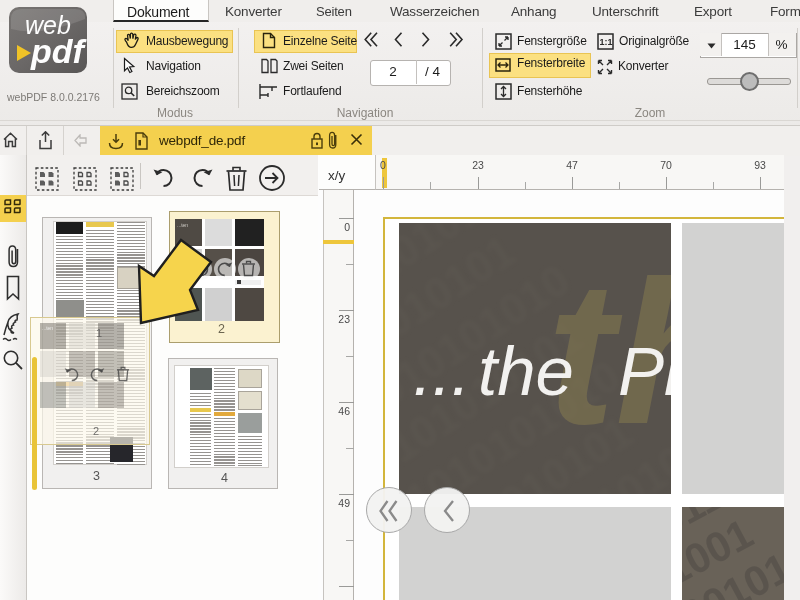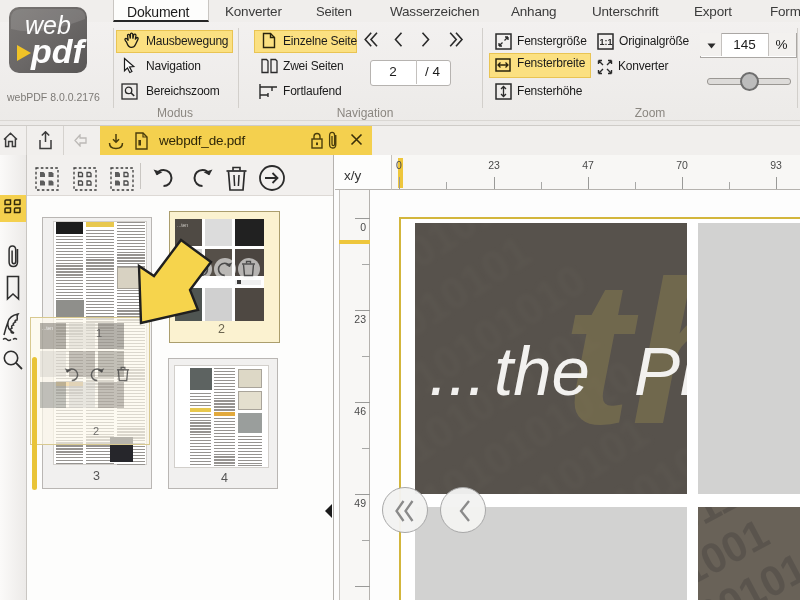--- a/index.html
+++ b/index.html
@@ -380,21 +380,21 @@
     <svg class="abs" style="left:105px;top:78px;" width="85" height="95" viewBox="0 0 85 95">
       <polygon points="49,7 79,29 58,57 66,77 9,90 7,33 22,43" fill="#f6d44c" stroke="#1f1f1f" stroke-width="2.4" stroke-linejoin="miter"></polygon>
     </svg>
 
     <svg class="abs" style="left:298px;top:349px;" width="8" height="14" viewBox="0 0 8 14">
       <path d="M7 0 L7 14 L0 7 Z" fill="#1b1b1b"></path>
     </svg>
   </div>
   <div class="abs" style="left:333px;top:155px;width:1px;height:445px;background:#b5b2ae;"></div>
 
-  <div class="abs" id="viewer" style="left:334px;top:155px;width:466px;height:445px;background:#fdfdfd;">
+  <div class="abs" id="viewer" style="left:318px;top:155px;width:466px;height:445px;background:#fdfdfd;">
 
     <div class="abs" style="left:1px;top:0;width:57px;height:35px;background:#fdfdfc;border-right:1px solid #c6c3bf;border-bottom:1px solid #b5b2ae;box-sizing:border-box;"></div>
     <div class="abs" style="left:10px;top:13px;font-size:13.5px;color:#333;">x/y</div>
 
     <div class="abs" style="left:58px;top:0;width:408px;height:35px;background:#f8f7f5;border-bottom:1px solid #b5b2ae;box-sizing:border-box;"></div>
     <div class="abs" style="left:63.5px;top:3px;width:5px;height:30px;background:#eec63b;"></div>
     <div class="abs hnum" style="left:55px;">0</div>
     <div class="abs hnum" style="left:150px;">23</div>
     <div class="abs hnum" style="left:244px;">47</div>
     <div class="abs hnum" style="left:338px;">70</div>

